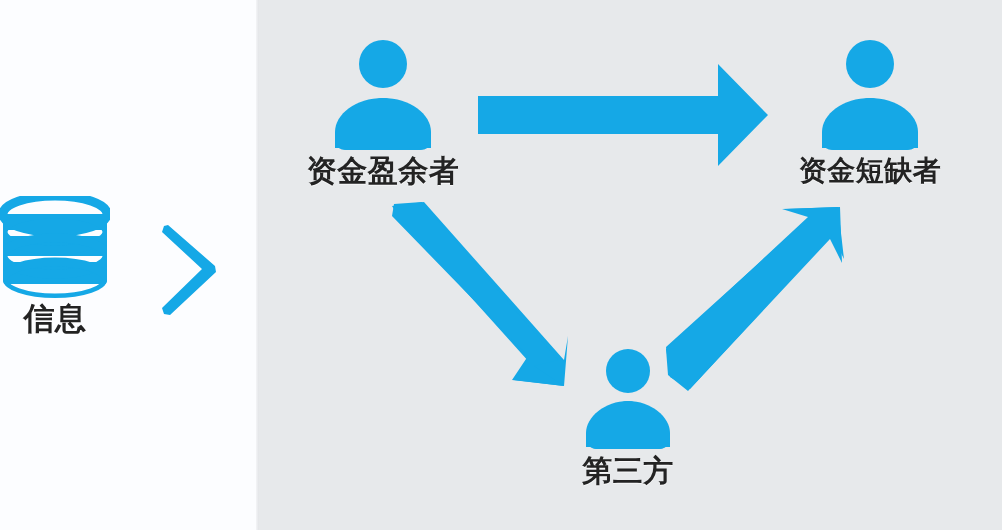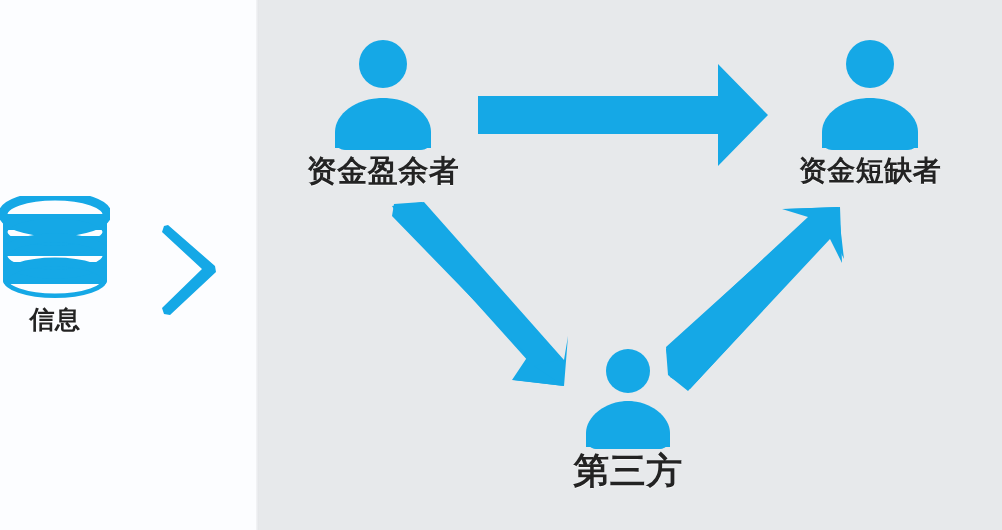--- a/index.html
+++ b/index.html
@@ -62,21 +62,21 @@
   }
   
   #db-node {
     left: 0px;
     top: 196px;
     width: 110px;
     height: 150px;
   }
   #db-node .node-label {
     top: 106px;
-    font-size: 25px;
+    font-size: 31px;
     line-height: 34px;
   }
   #chevron-arrow {
     left: 158px;
     top: 222px;
     width: 64px;
     height: 96px;
   }
   
   #surplus-node {
@@ -102,21 +102,21 @@
     line-height: 34px;
   }
   #thirdparty-node {
     left: 568px;
     top: 347px;
     width: 120px;
     height: 150px;
   }
   #thirdparty-node .node-label {
     top: 107px;
-    font-size: 36px;
+    font-size: 30px;
     line-height: 34px;
     text-align: center;
   }
   
   #arrow-top {
     left: 472px;
     top: 58px;
     width: 300px;
     height: 116px;
   }

